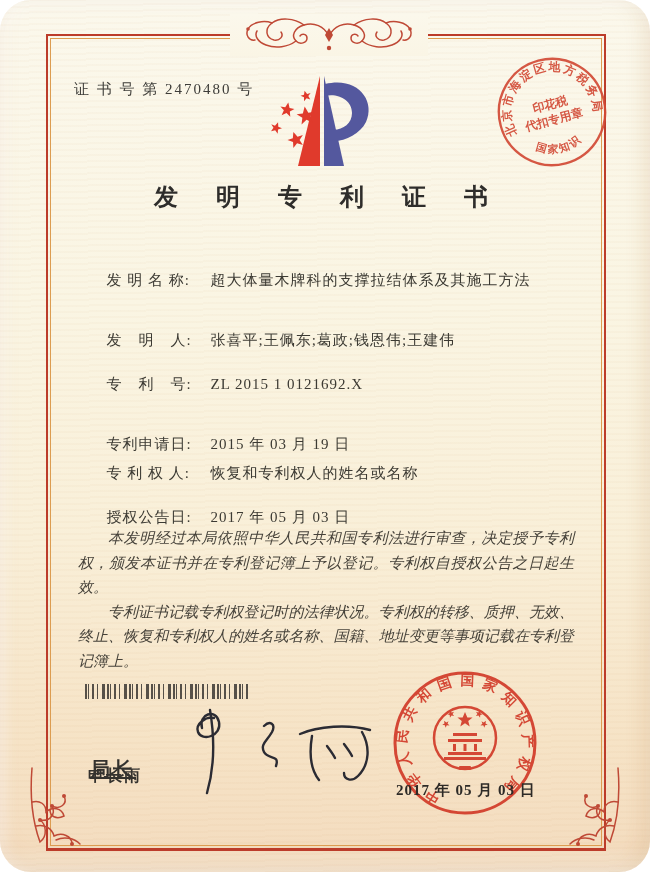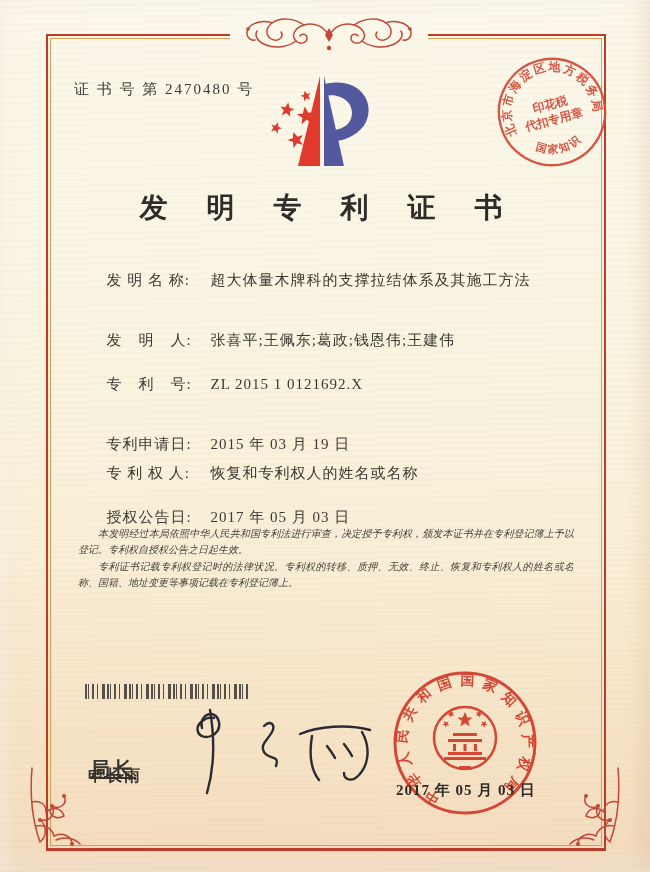--- a/index.html
+++ b/index.html
@@ -1,38 +1,39 @@
 <!DOCTYPE html>
 <html><head>
 <meta charset="utf-8">
 <style>
   html,body{margin:0;padding:0;}
   body{font-family:"Liberation Serif","DejaVu Serif",serif;}
   .page{
     position:relative;width:650px;height:872px;overflow:hidden;
     background:linear-gradient(180deg,#fbf8ec 0%,#faf5e3 35%,#f9efd8 62%,#f6e3c6 85%,#f4ddc0 97%,#f8ecd9 100%);
     box-shadow:inset -10px 0 18px rgba(160,115,60,.07), inset 0 -14px 22px rgba(200,130,70,.10), inset 6px 4px 14px rgba(255,255,255,.5);
+    border-radius:31px;
   }
   .texture{
     position:absolute;inset:0;pointer-events:none;
     background:repeating-linear-gradient(179deg, rgba(190,130,70,.035) 0 2px, transparent 2px 6px);
   }
   .frame{position:absolute;left:46px;top:34px;width:556px;height:812px;
     border:2px solid #bc3c2a;border-bottom-width:3px;}
   .frame-inner{position:absolute;inset:2px;border:1px solid #dc9c50;}
   .cert-no{position:absolute;left:74px;top:80px;font-size:15px;color:#3d3c38;letter-spacing:2px;white-space:pre;}
   .logo{position:absolute;left:262px;top:70px;}
-  .title{position:absolute;left:0;top:189px;width:100%;text-align:center;
-    font-size:28px;font-weight:700;color:#2e2d2b;letter-spacing:16px;padding-left:8px;box-sizing:border-box;}
+  .title{position:absolute;left:0;top:181px;width:100%;text-align:center;
+    font-size:24px;font-weight:700;color:#2e2d2b;letter-spacing:16px;padding-left:8px;box-sizing:border-box;}
   .fields{position:absolute;left:84px;top:0;width:500px;}
   .field-row{position:absolute;left:0;font-size:15px;color:#3c3a33;white-space:pre;}
   .field-label{display:inline-block;min-width:104px;letter-spacing:1px;font-weight:400;}
   .field-value{letter-spacing:1px;text-align:center;}
   .row-0{top:254px}.row-1{top:314px}.row-2{top:358px}.row-3{top:418px}.row-4{top:447px}.row-5{top:491px}
-  .body-text{position:absolute;left:78px;top:526px;width:496px;font-size:10px;line-height:1.64;
+  .body-text{position:absolute;left:78px;top:526px;width:496px;font-size:15px;line-height:1.64;
     color:#46423a;font-style:italic;text-align:justify;}
   .body-text p{margin:0;text-indent:2em;}
   .barcode{position:absolute;left:85px;top:684px;width:163px;height:15px;opacity:.85;
     background-image:repeating-linear-gradient(90deg,#3a3632 0 2px,transparent 2px 3px,#3a3632 3px 4px,transparent 4px 7px,#3a3632 7px 9px,transparent 9px 12px,#3a3632 12px 13px,transparent 13px 17px,#3a3632 17px 20px,transparent 20px 22px);}
   .director-title{position:absolute;left:90px;top:756px;font-size:20px;font-weight:700;color:#34322e;letter-spacing:3px;font-family:"Liberation Sans","DejaVu Sans",sans-serif;text-decoration:underline;}
   .director-name{position:absolute;left:88px;top:766px;font-size:16px;font-weight:700;color:#34322e;letter-spacing:2px;font-family:Liberation Serif, serif;}
   .signature{position:absolute;left:172px;top:700px;}
   .tax-stamp{position:absolute;left:493px;top:52px;transform:rotate(-15deg);opacity:.92;}
   .main-seal{position:absolute;left:390px;top:668px;opacity:.93;}
   .issue-date{position:absolute;left:396px;top:781px;font-size:15px;font-weight:700;color:#2d2a27;letter-spacing:1px;white-space:pre;z-index:5;}

